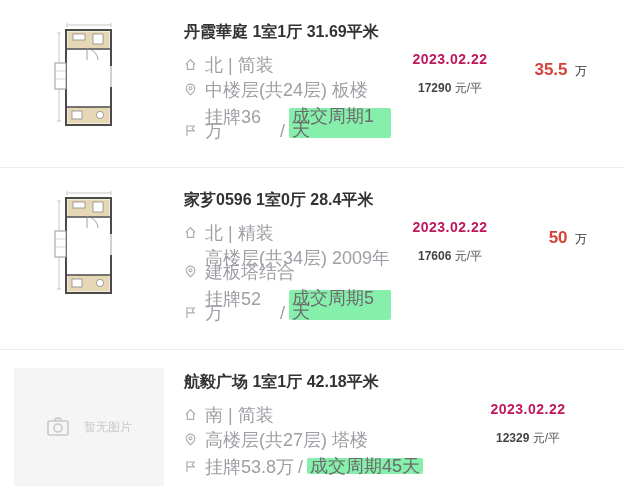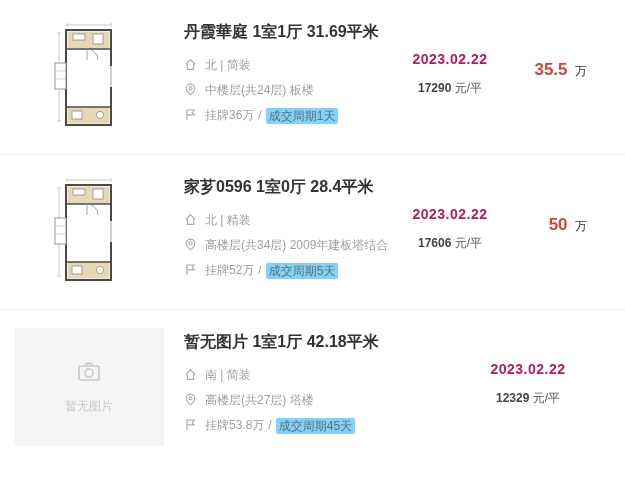--- a/index.html
+++ b/index.html
@@ -5,32 +5,32 @@
   html,body { margin:0; padding:0; background:#ffffff;
     font-family:"Liberation Sans","DejaVu Sans",sans-serif; }
   .page { width:625px; min-height:504px; background:#fff; box-sizing:border-box; }
 
   .listing-row { display:flex; align-items:flex-start;
     padding:18px 38px 18px 14px; border-bottom:1px solid #ededed; cursor:pointer; }
   .listing-row:last-child { border-bottom:none; }
 
   .thumb { width:150px; height:118px; margin-right:20px; flex:0 0 150px;
     display:flex; align-items:center; justify-content:center; }
-  .thumb.noimg { background:#f5f5f5; flex-direction:column; gap:14px; }
+  .thumb.noimg { background:#f5f5f5; flex-direction:row; gap:14px; }
   .noimg-text { color:#c9c9c9; font-size:12px; }
 
   .info { flex:1 1 auto; min-width:0; padding-top:2px; }
   .title { font-size:16px; font-weight:bold; color:#333; margin:2px 0 15px 0;
     white-space:nowrap; }
-  .meta-line { display:flex; align-items:flex-start; font-size:12px; color:#9c9fa3;
+  .meta-line { display:flex; align-items:flex-end; font-size:18px; color:#9c9fa3;
     margin-bottom:11px; line-height:14px; }
   .meta-icon { width:14px; height:14px; margin-right:7px; flex:0 0 14px; }
   .meta-icon svg { width:13px; height:13px; display:block; }
   .sep { margin:0 4px; color:#9c9fa3; }
-  .cycle-badge { background:#7dd3fc; color:#6b6b6b; padding:1px 3px; border-radius:2px; }
+  .cycle-badge { background:#86efac; color:#6b6b6b; padding:1px 3px; border-radius:2px; }
 
   .date-col { width:118px; flex:0 0 118px; text-align:center; margin-top:33px; }
   .deal-date { color:#be185d; font-weight:bold; font-size:14px; margin-bottom:13px;
     letter-spacing:0.5px; }
   .unit-price { color:#555; font-size:12px; }
   .unit-price .num { font-weight:bold; color:#444; }
 
   .price-col { width:78px; flex:0 0 78px; text-align:right; margin-top:42px;
     white-space:nowrap; }
   .price-num { color:#d84139; font-size:17px; font-weight:bold; }
@@ -199,21 +199,21 @@
   <div class="listing-row">
     <div class="thumb noimg">
       <span style="display:block;width:24px;height:24px;">
         <svg viewBox="0 0 24 24" width="24" height="24">
             <use href="#ic-camera"></use>
           </svg>
       </span>
       <span class="noimg-text">暂无图片</span>
     </div>
     <div class="info">
-      <div class="title">暂无图片 1室1厅 42.18平米</div>
+      <div class="title">航毅广场 1室1厅 42.18平米</div>
       <div class="meta-line">
         <span class="meta-icon">
             <svg viewBox="0 0 14 14">
               <use href="#ic-house"></use>
             </svg>
           </span>
         <span>南 | 简装</span>
       </div>
       <div class="meta-line">
         <span class="meta-icon">

